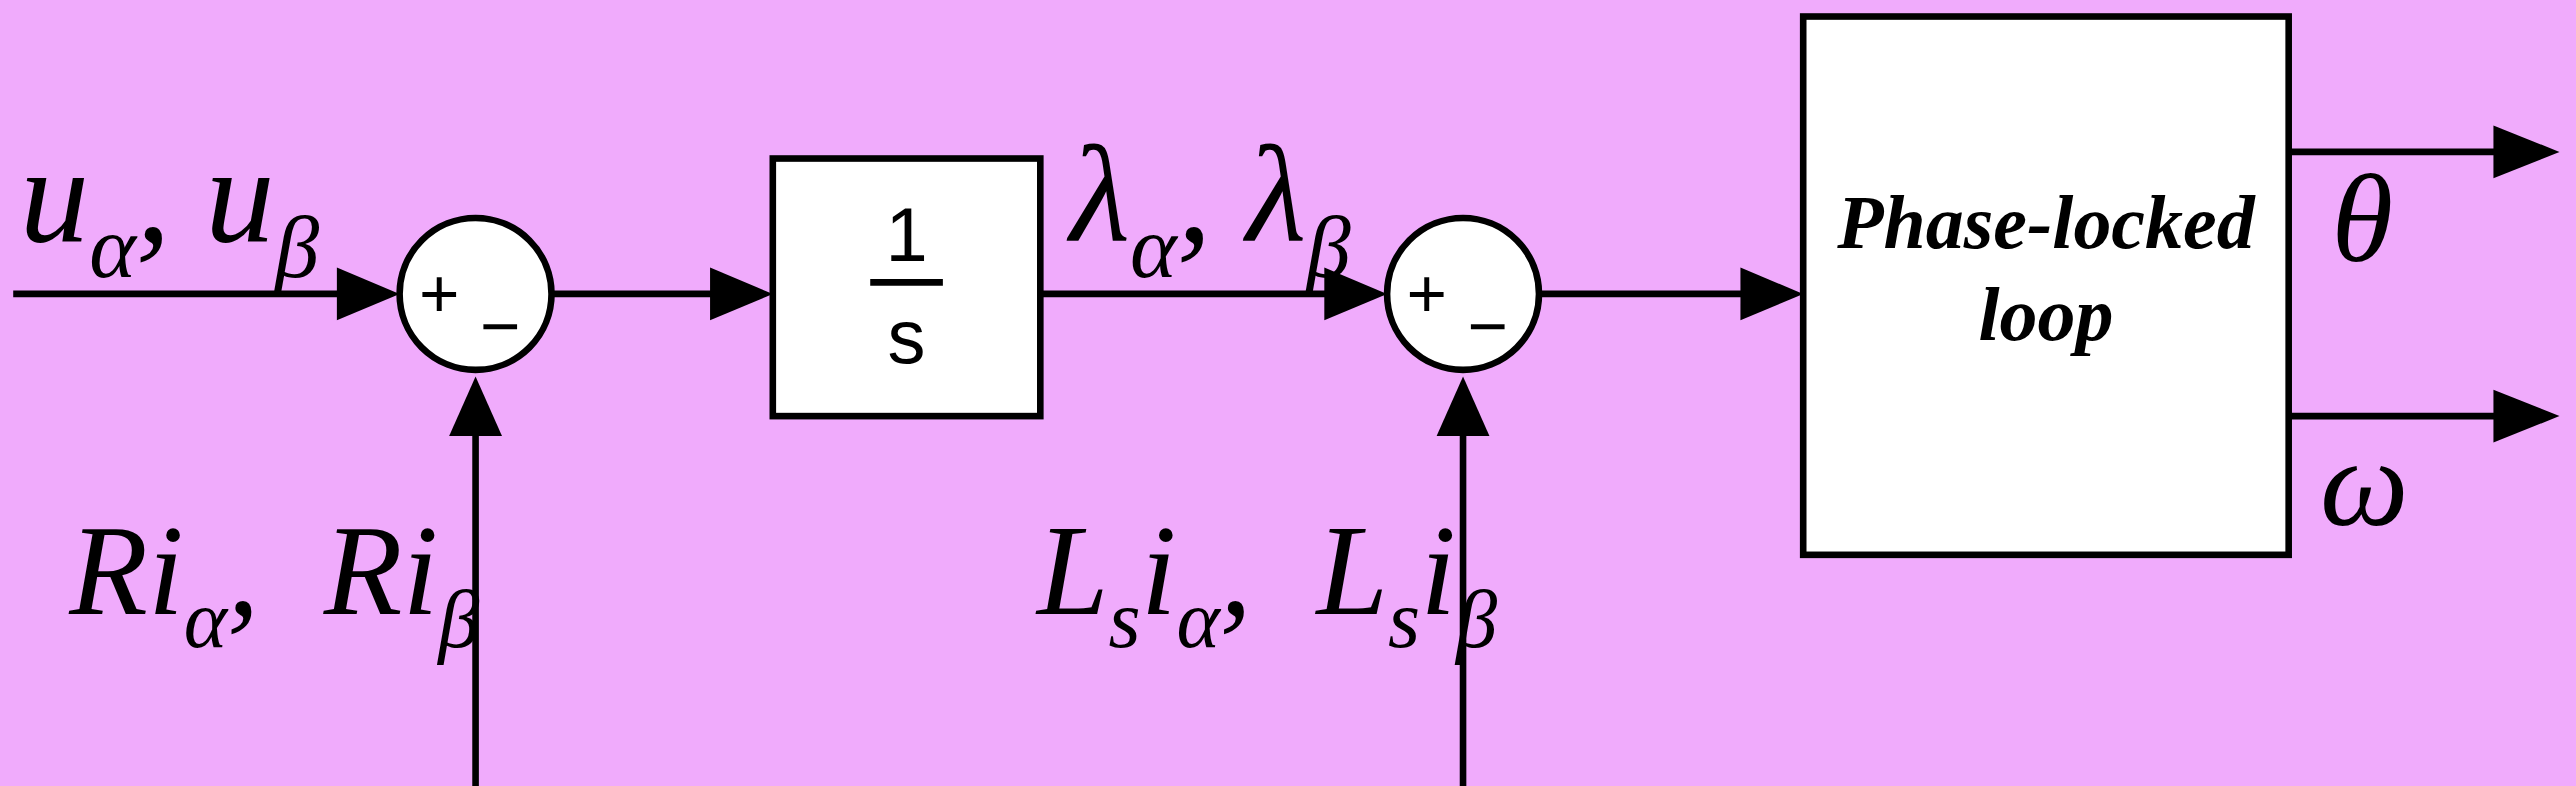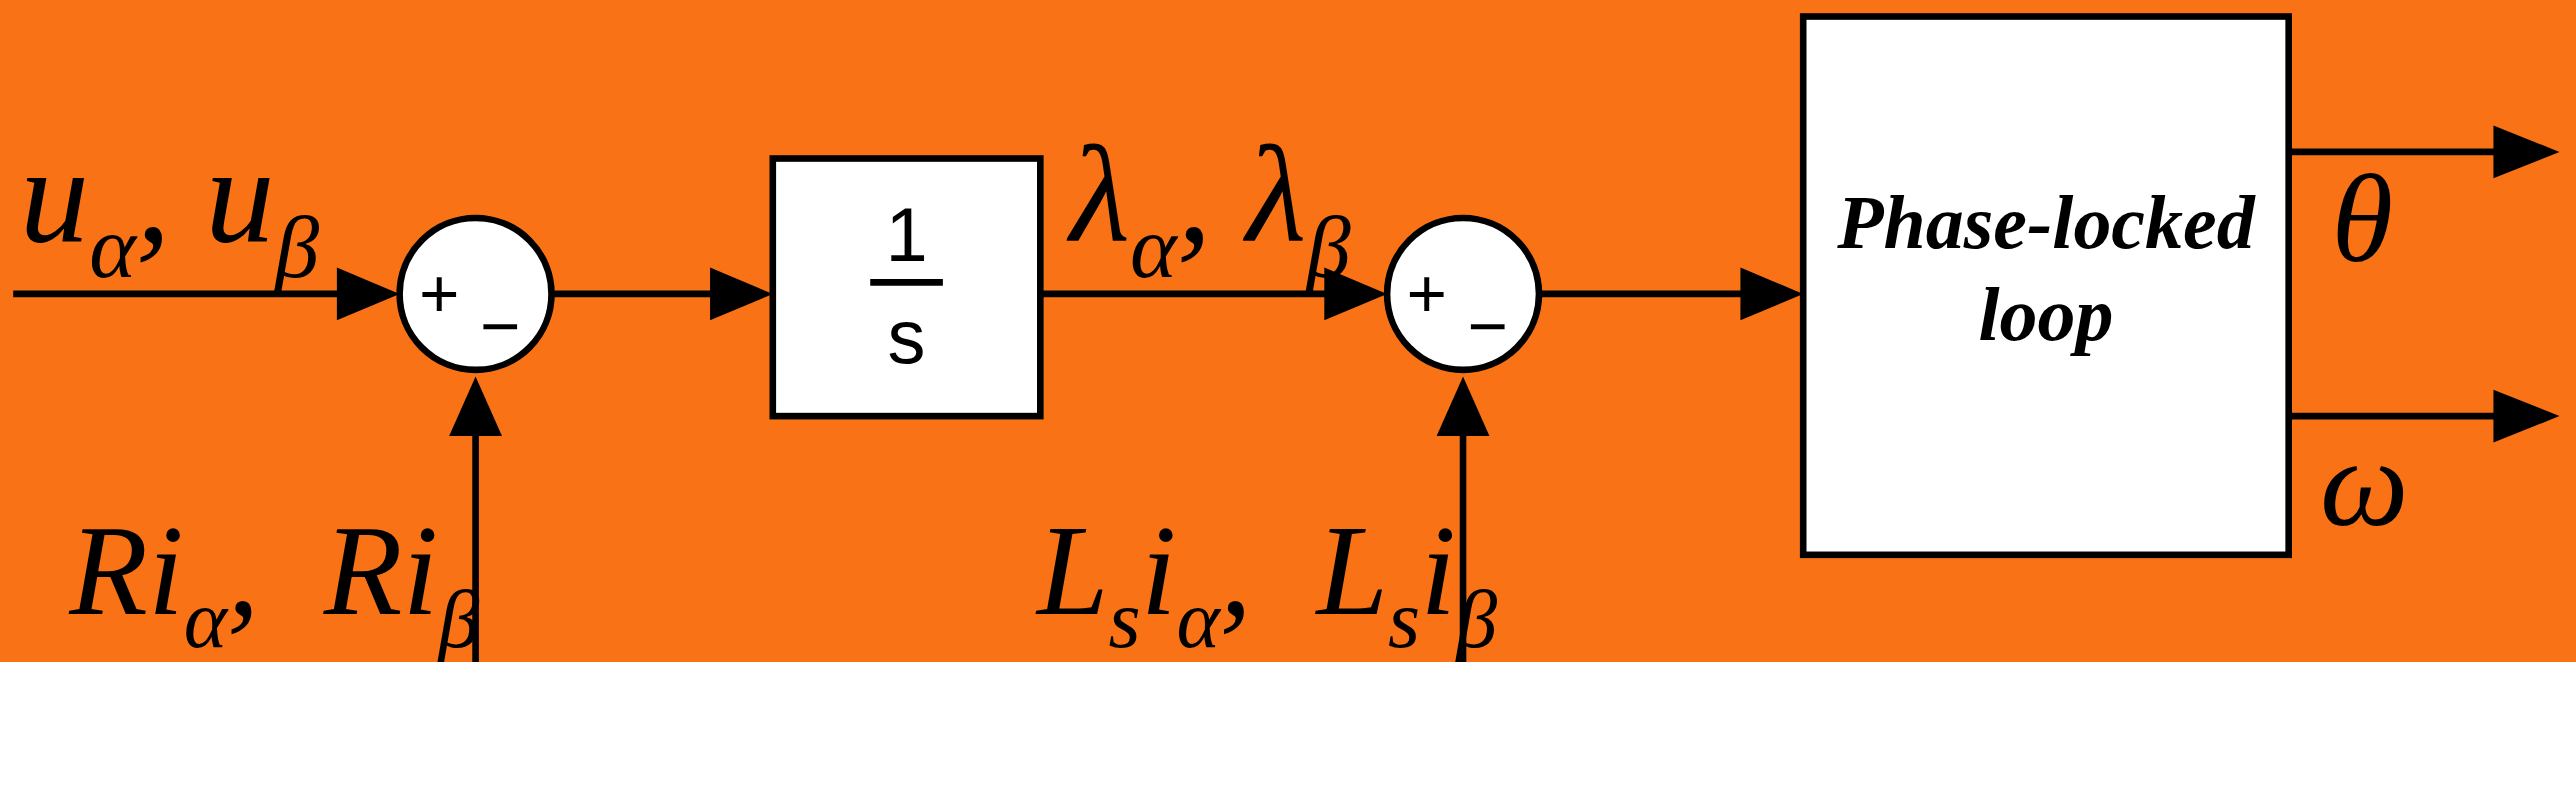--- a/index.html
+++ b/index.html
@@ -3,22 +3,22 @@
 <meta charset="utf-8">
 <title>Diagram</title>
 <style>
   html, body {
     margin: 0;
     padding: 0;
     background: #ffffff;
   }
   .figure-canvas {
     width: 2576px;
-    height: 662px;
-    background: #f97316;
+    height: 786px;
+    background: #f0abfc;
     overflow: hidden;
   }
   svg { display: block; }
 
   .line   { stroke: #000000; stroke-width: 4; fill: none; }
   .thick  { stroke-width: 5; }
   .shape  { fill: #ffffff; stroke: #000000; stroke-width: 4; }
   .arrow  { fill: #000000; stroke: none; }
 
   .math {

